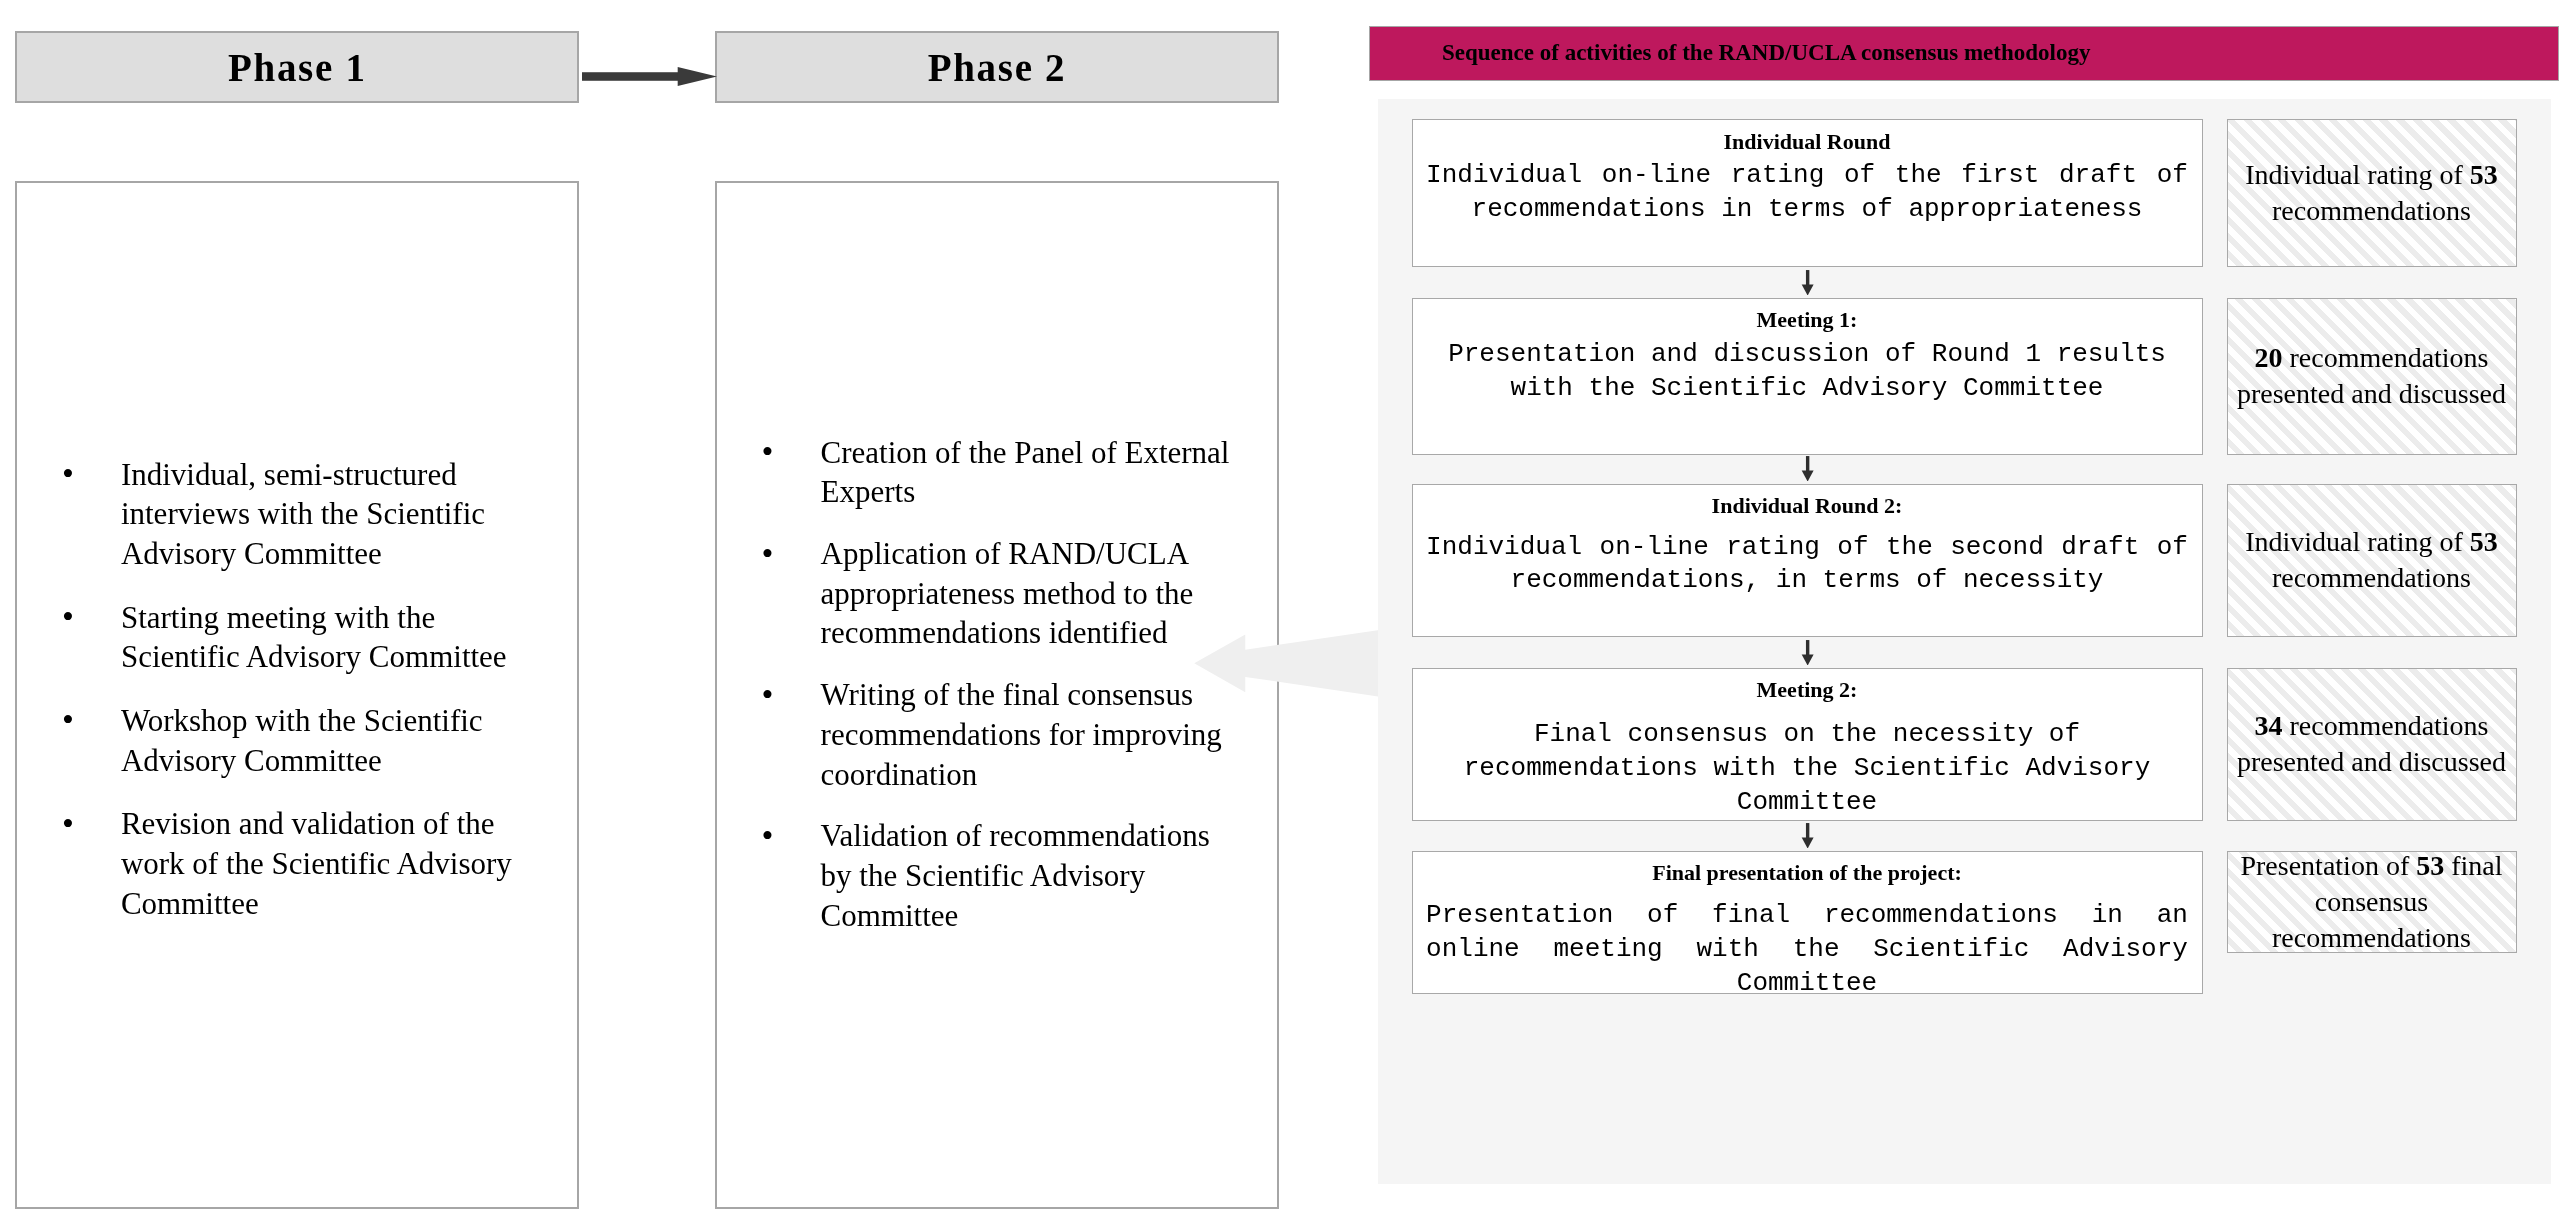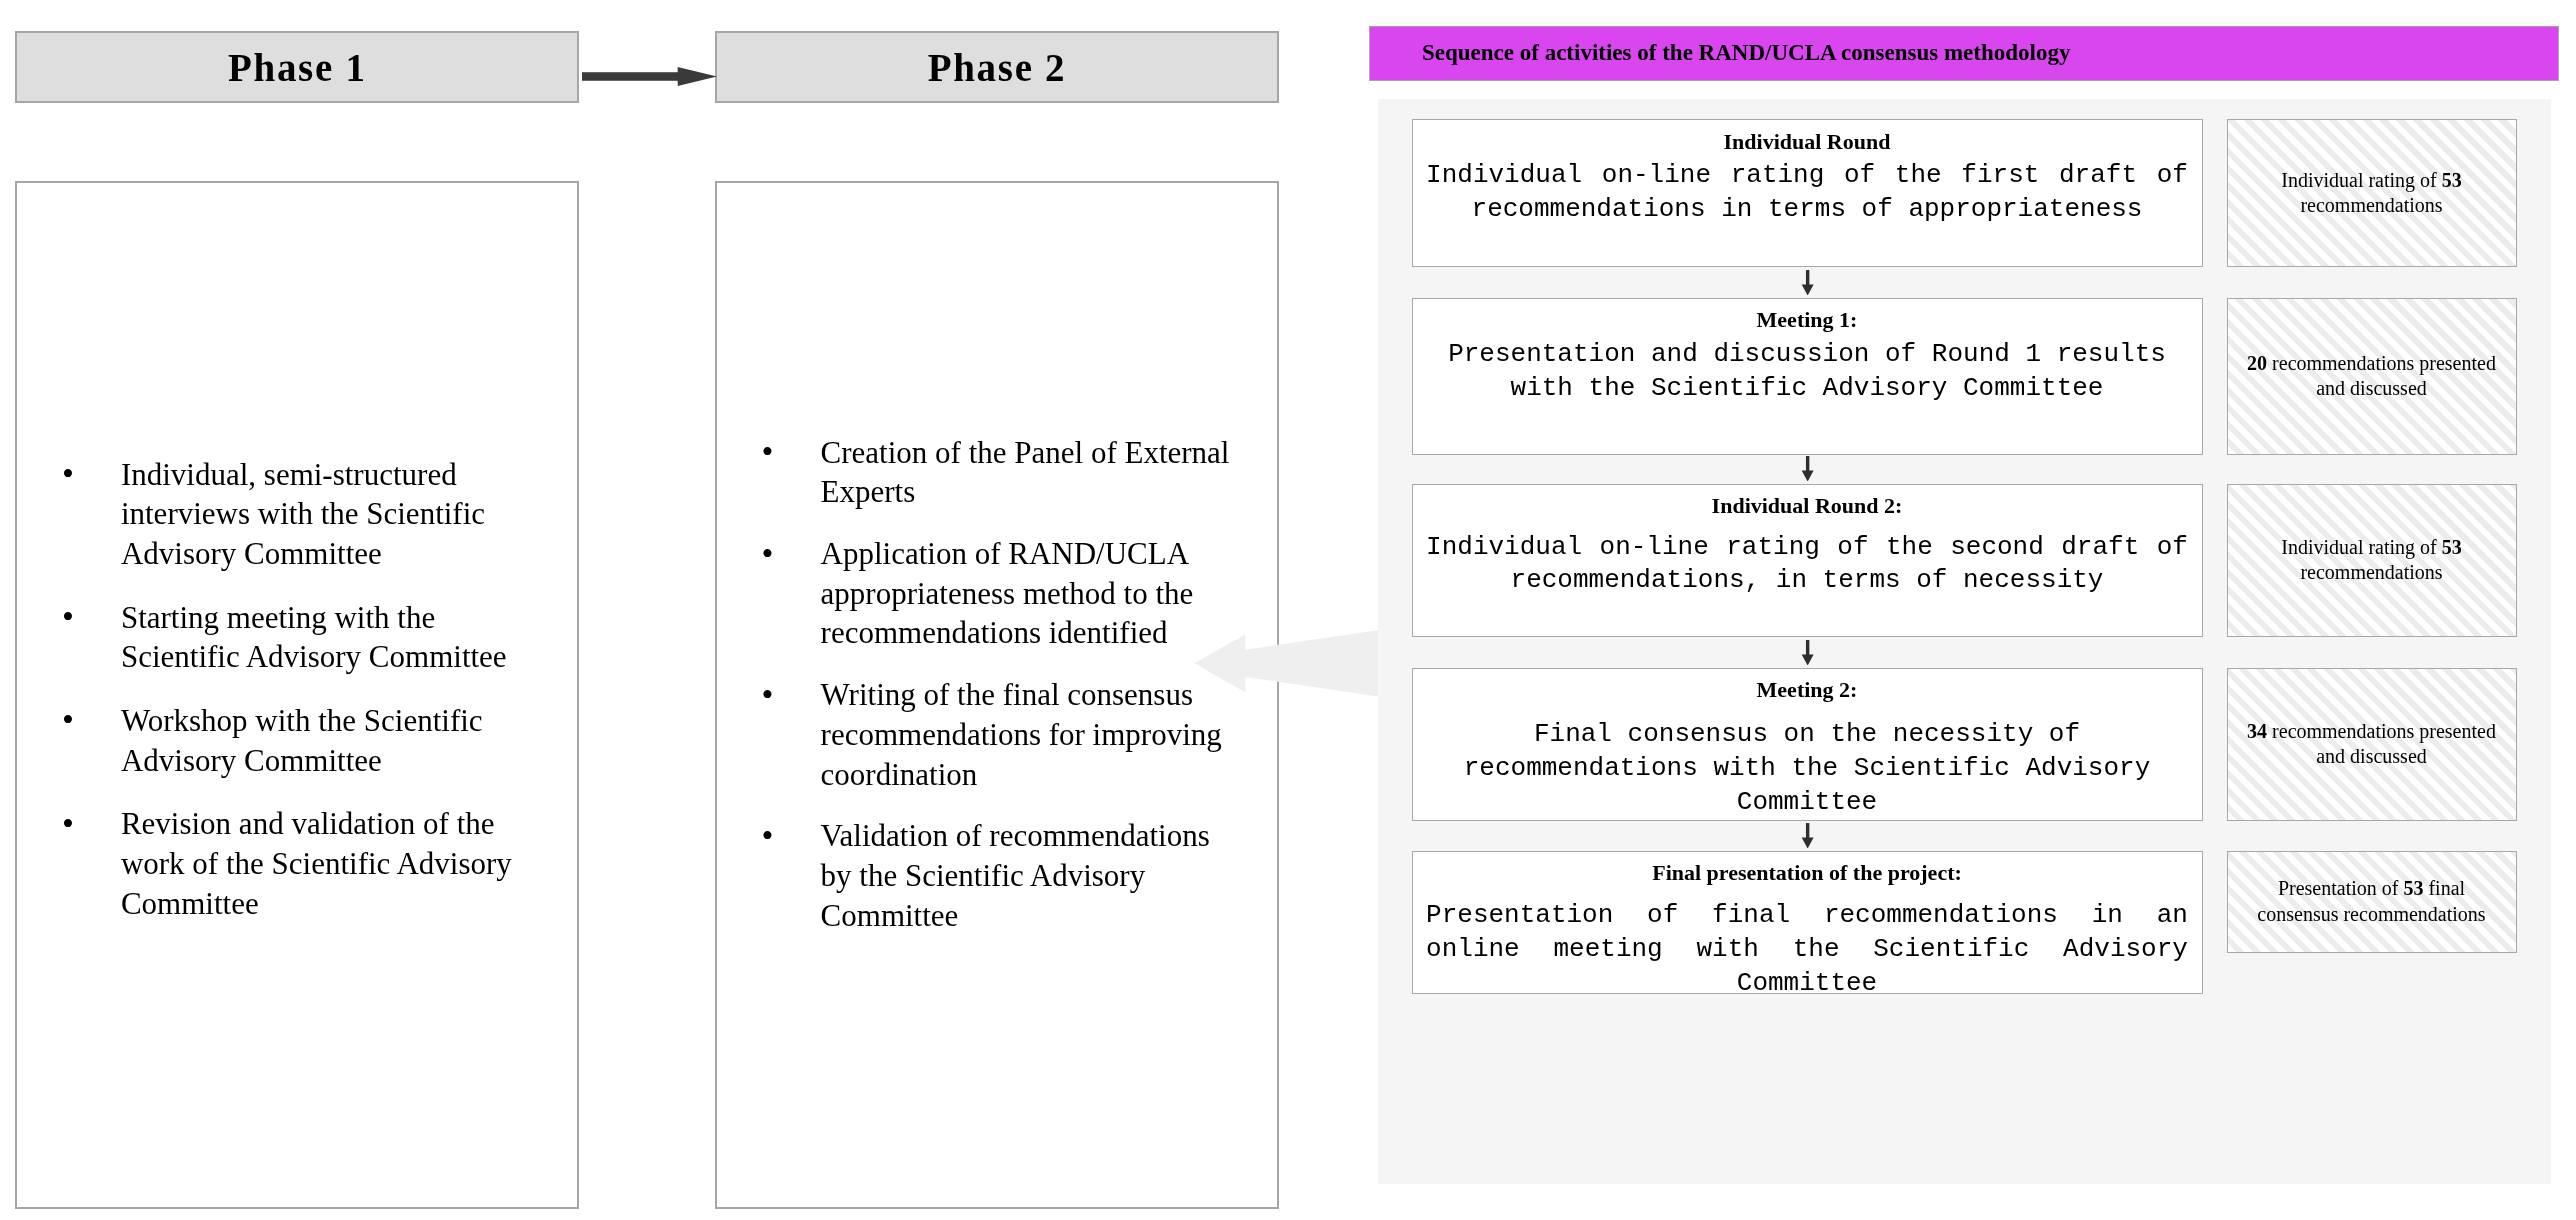--- a/index.html
+++ b/index.html
@@ -108,24 +108,24 @@
     left: 1369px; top: 25.6px;
     width: 1190px; height: 1177px;
   }
 
   #rand-title-box {
     position: absolute;
     left: 0; top: 0;
     width: 1190px; height: 55px;
     box-sizing: border-box;
     border: 1.7px solid #a6a6a6;
-    background: #d946ef;
+    background: #be185d;
     display: flex;
     align-items: center;
-    padding-left: 52px;
+    padding-left: 72px;
   }
   #rand-title-text {
     font-size: 23px;
     font-weight: bold;
   }
 
   #rand-panel {
     position: absolute;
     left: 8.5px;
     top: 73px;
@@ -171,21 +171,21 @@
         45deg,
         #ffffff 0px, #ffffff 6px,
         #ececec 6px, #ececec 12px);
     display: flex;
     align-items: center;
     justify-content: center;
     text-align: center;
     padding: 5.1px 8.5px;
   }
   .note-text {
-    font-size: 20px;
+    font-size: 28px;
     line-height: 1.28;
   }
   .note-text b { font-weight: bold; }
 
   .v-arrow {
     position: absolute;
     left: 422px;
     width: 15.3px;
     height: 25.6px;
   }

